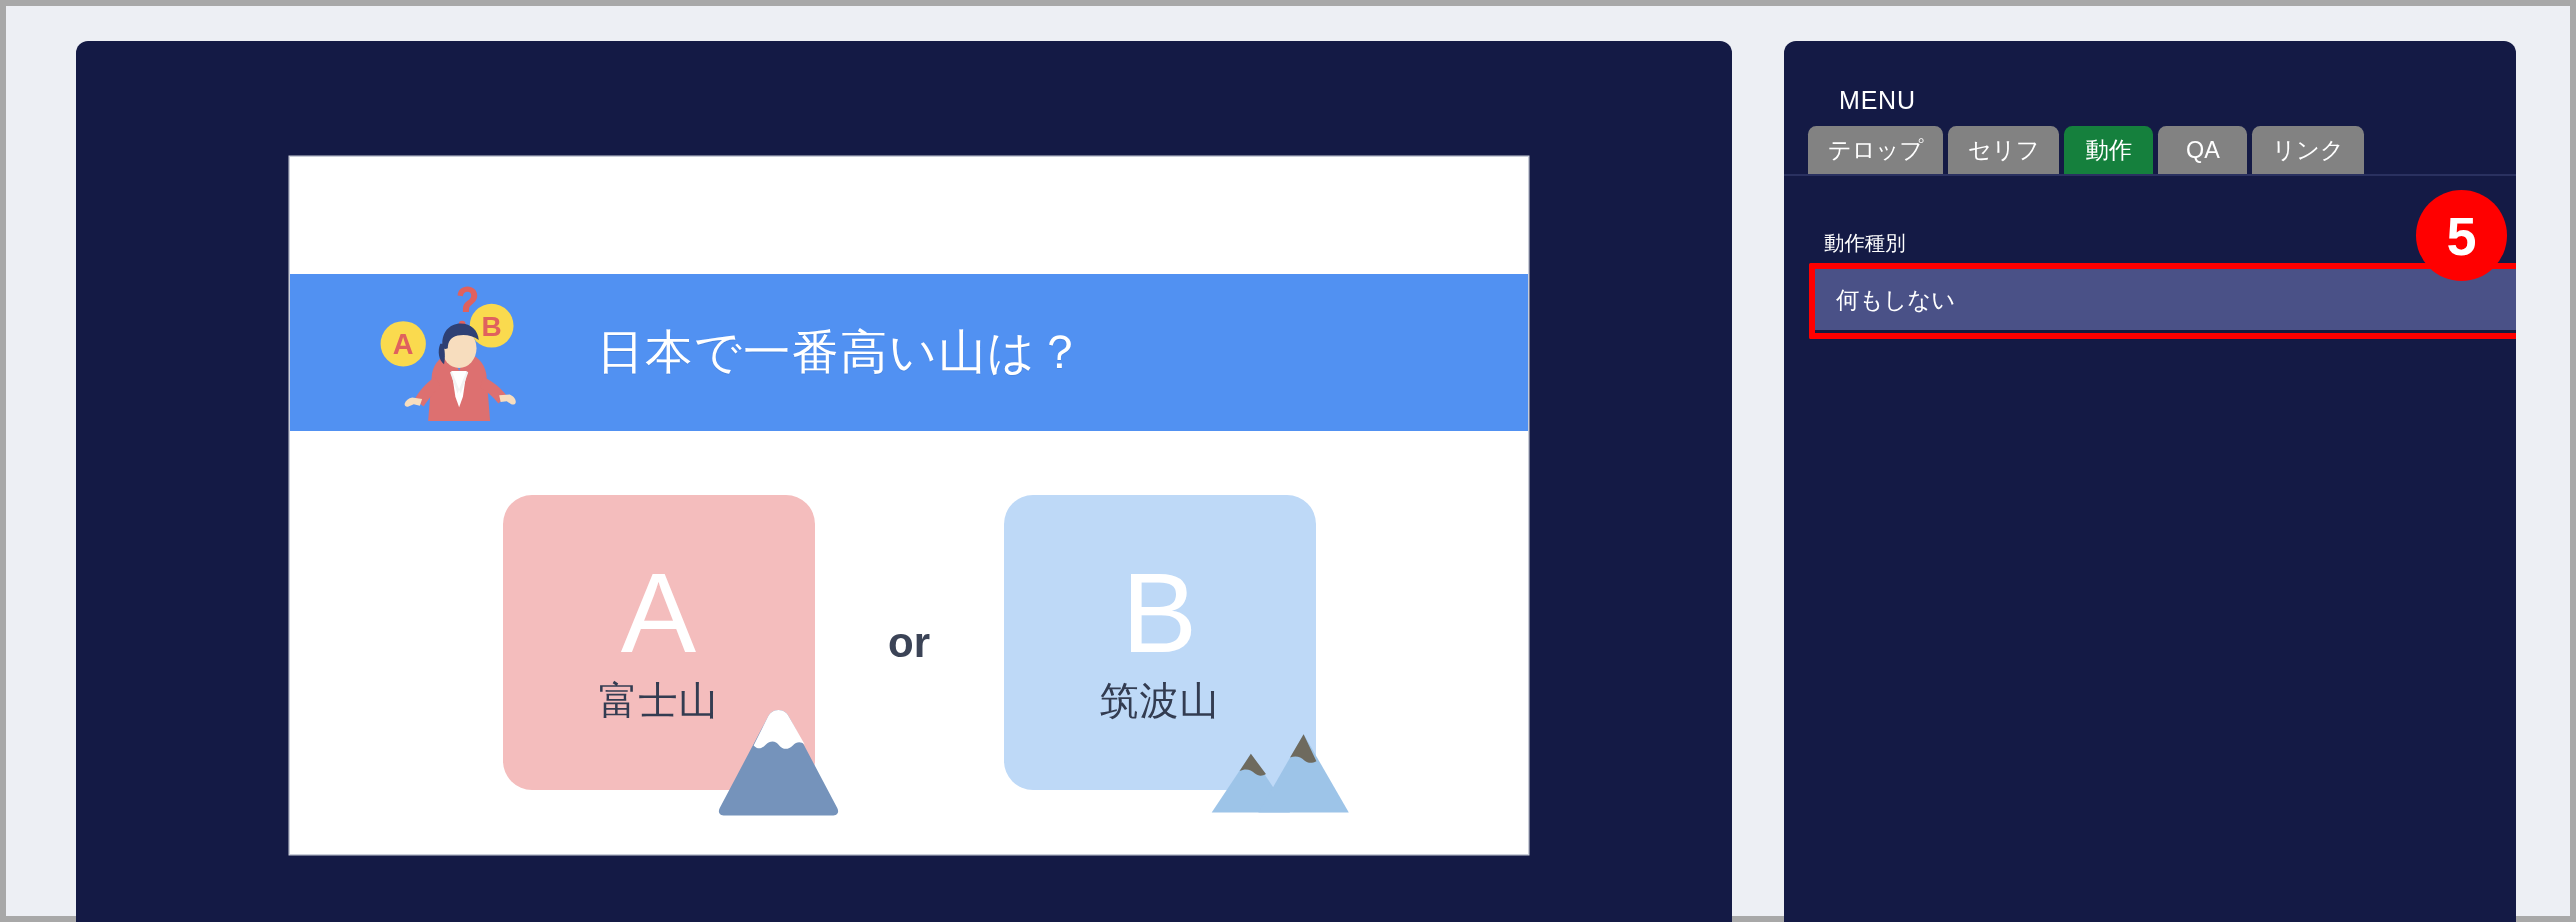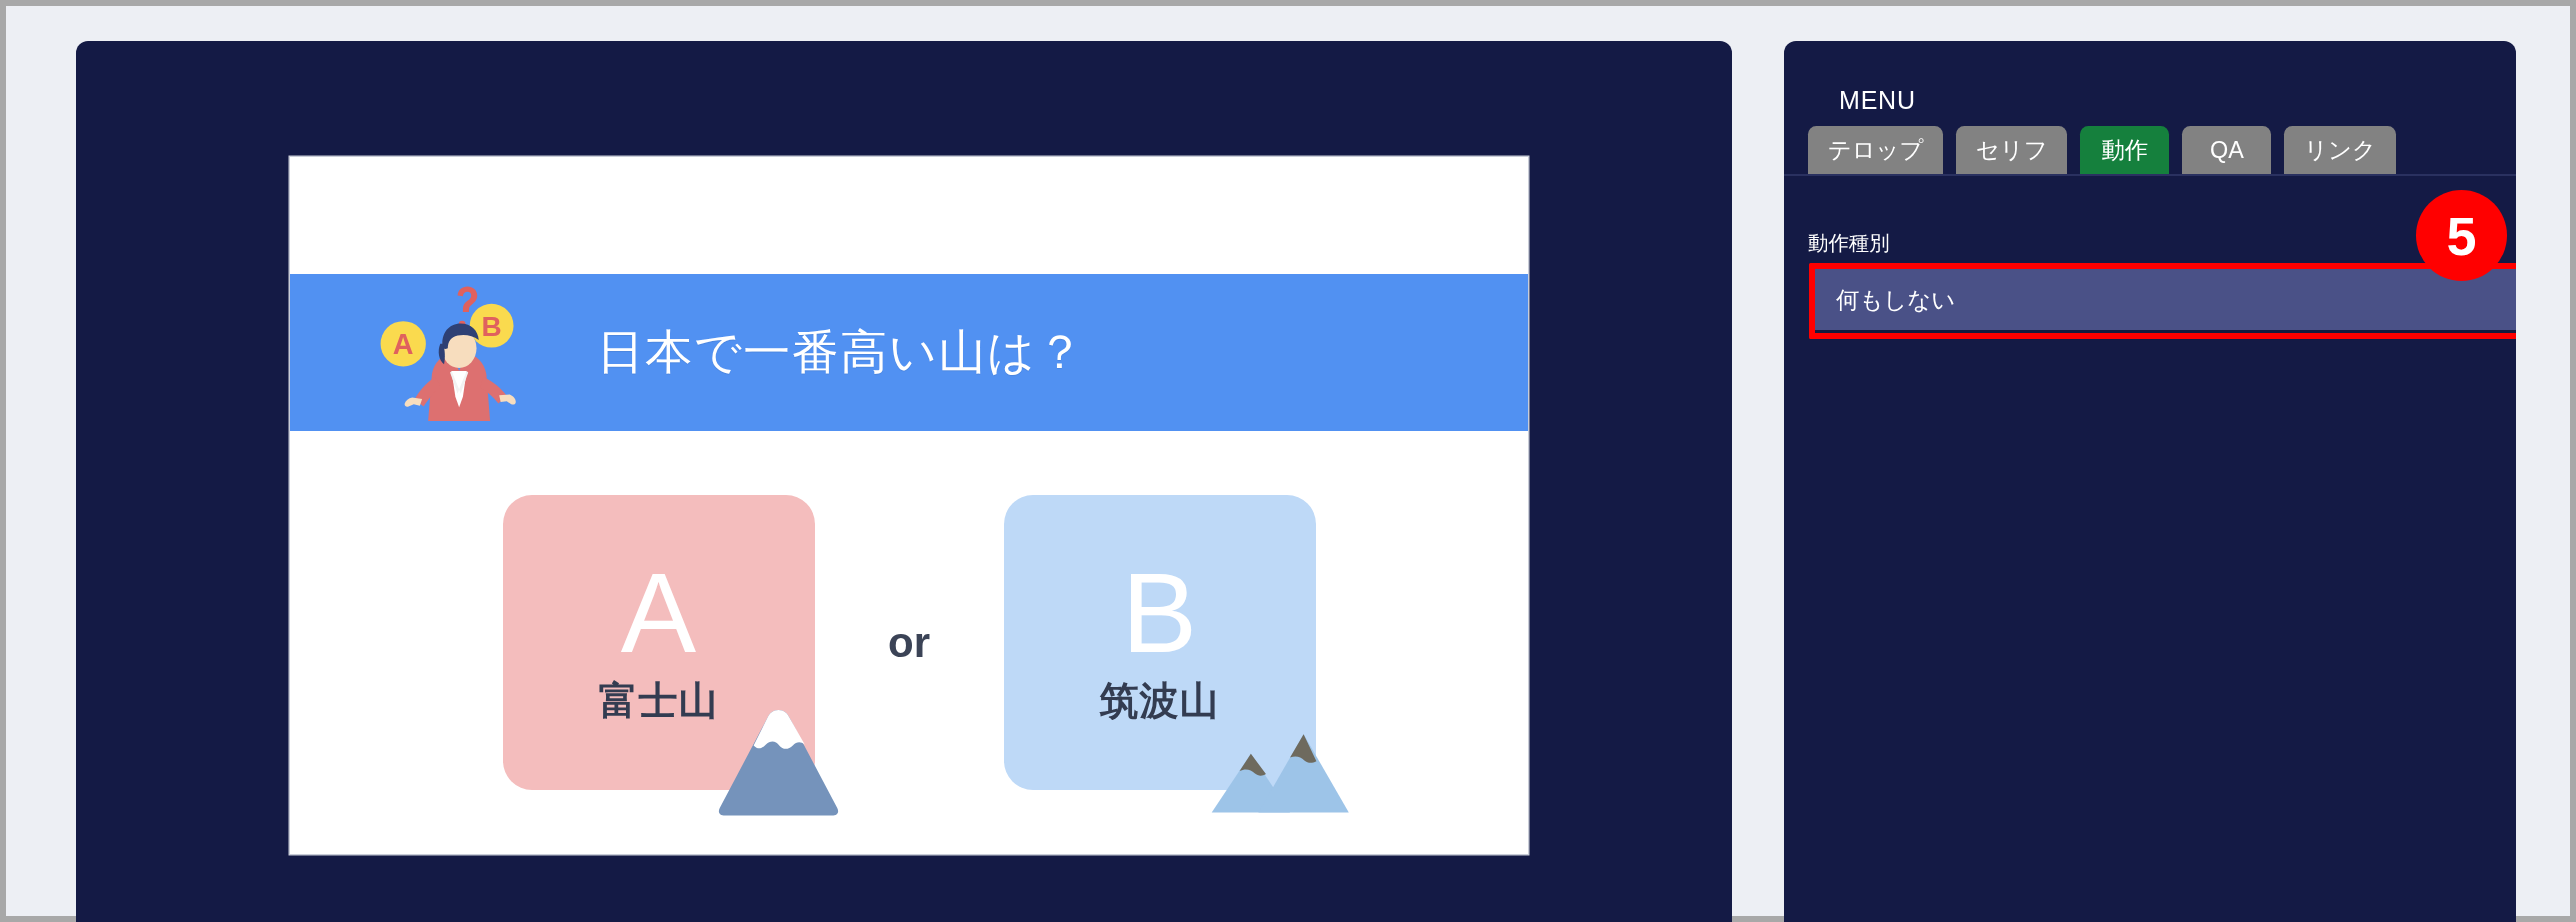--- a/index.html
+++ b/index.html
@@ -95,21 +95,21 @@
   .answer-letter {
     color: #ffffff;
     font-size: 113px;
     line-height: 1;
     font-weight: 400;
     margin-bottom: 4.5px;
   }
   .answer-label {
     color: #333c51;
     font-size: 39px;
-    font-weight: 700;
+    font-weight: 400;
     letter-spacing: 0.8px;
   }
 
   .card-mountain {
     position: absolute;
     right: -39px;
     bottom: -27px;
     width: 151px; height: 113px;
     pointer-events: none;
   }
@@ -140,21 +140,21 @@
     letter-spacing: 0.8px;
     margin-left: 20px;
   }
 
   #tab-strip {
     position: absolute;
     left: 24px; top: 85px;
     width: 708px; height: 48px;
     display: flex;
     align-items: flex-end;
-    gap: 13px;
+    gap: 5px;
   }
   #tab-underline {
     position: absolute;
     left: 0; top: 133px;
     width: 100%;
     height: 2.3px;
     background: #2a3160;
   }
 
   .tab-item {
@@ -168,21 +168,21 @@
     font-size: 23.4px;
     padding: 0 19.7px;
     min-width: 89px;
     cursor: pointer;
     user-select: none;
   }
   .tab-item.is-active { background: #15803d; }
 
   #field-label {
     position: absolute;
-    left: 24px; top: 188px;
+    left: 40px; top: 188px;
     color: #ffffff;
     font-size: 20.4px;
   }
 
   
   #select-highlight {
     position: absolute;
     left: 25px; top: 222px;
     width: 926px;
     max-width: 926px;

